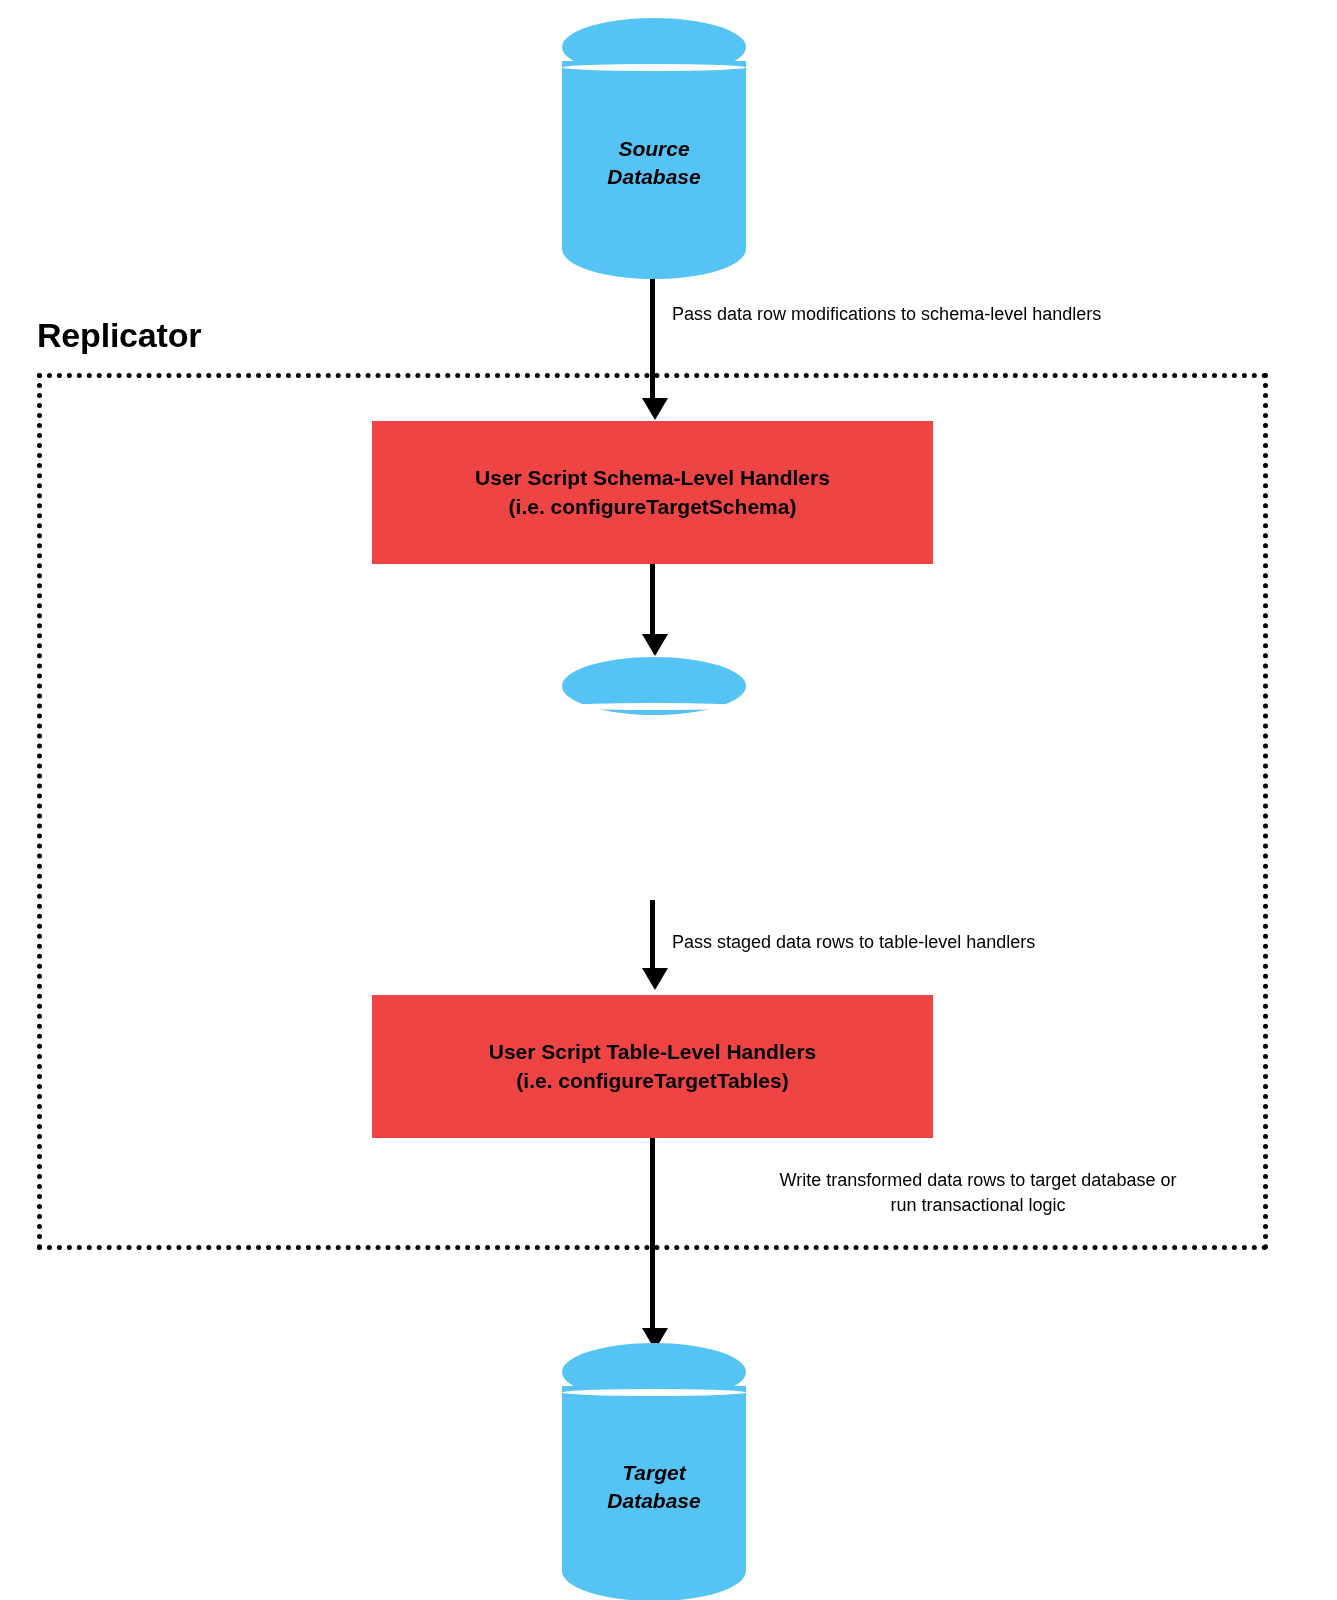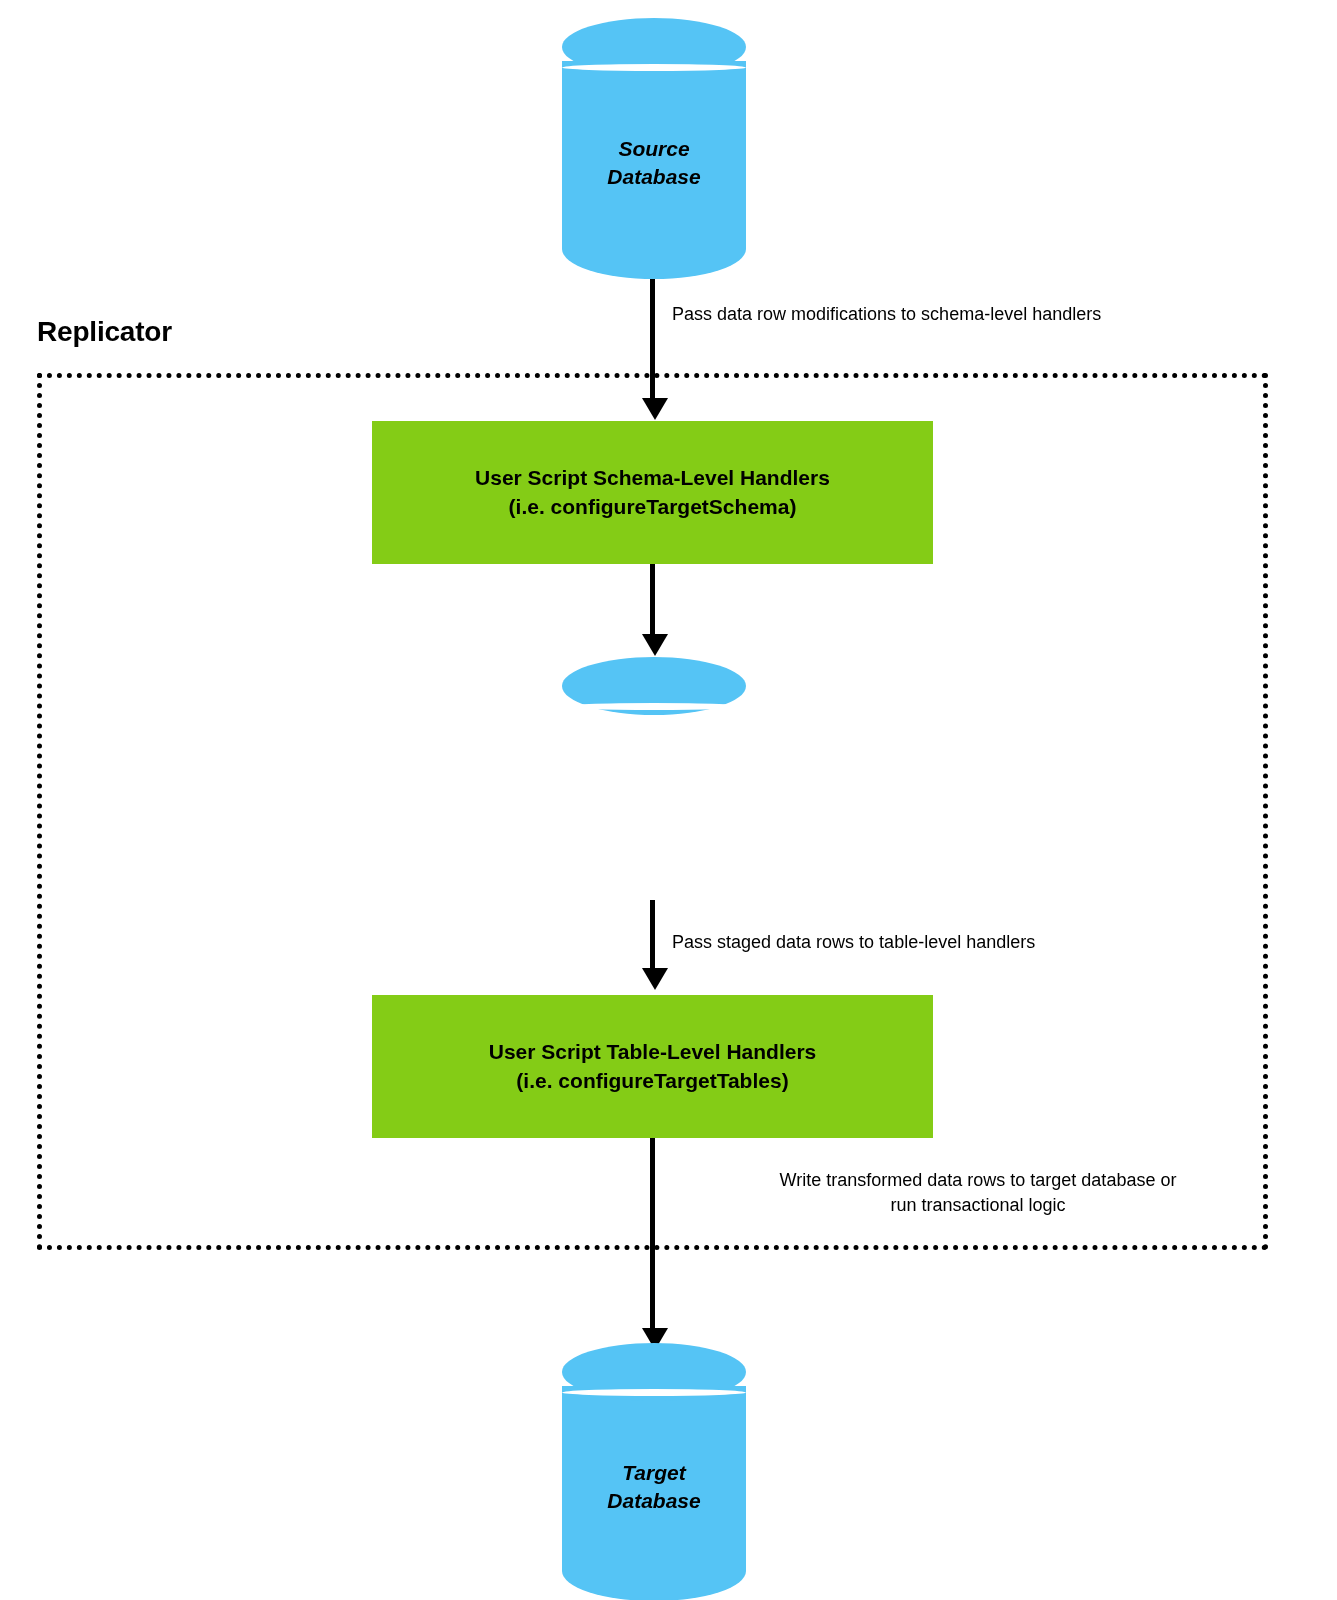--- a/index.html
+++ b/index.html
@@ -16,21 +16,21 @@
     height: 1600px;
     background: #ffffff;
     overflow: hidden;
   }
   .abs { position: absolute; }
 
   
   #replicator-label {
     left: 37px;
     top: 316px;
-    font-size: 28px;
+    font-size: 34px;
     font-weight: bold;
     color: #000000;
     letter-spacing: -0.2px;
     white-space: nowrap;
   }
   #replicator-box {
     left: 37px;
     top: 373px;
     width: 1231px;
     height: 877px;
@@ -79,21 +79,21 @@
     line-height: 1.32;
     padding-bottom: 14px;
     white-space: pre-line;
     font-style: italic;
   }
 
   
   .procbox {
     width: 561px;
     height: 143px;
-    background: #84cc16;
+    background: #ef4444;
     display: flex;
     align-items: center;
     justify-content: center;
     text-align: center;
   }
   .procbox-label {
     font-size: 21px;
     font-weight: bold;
     color: #000000;
     line-height: 1.38;

